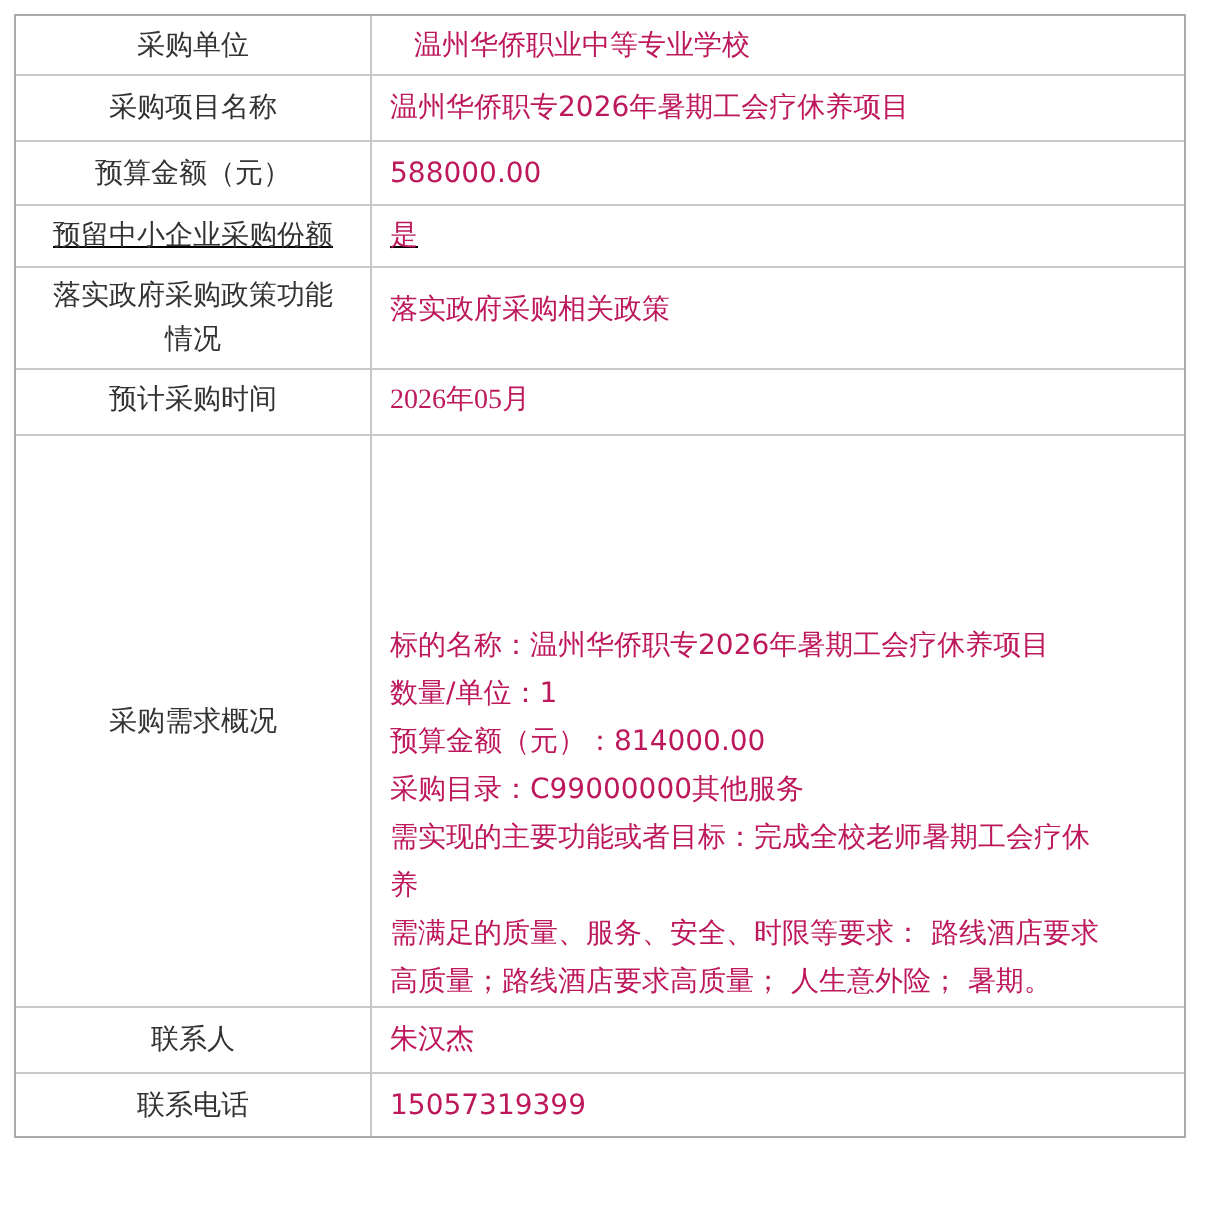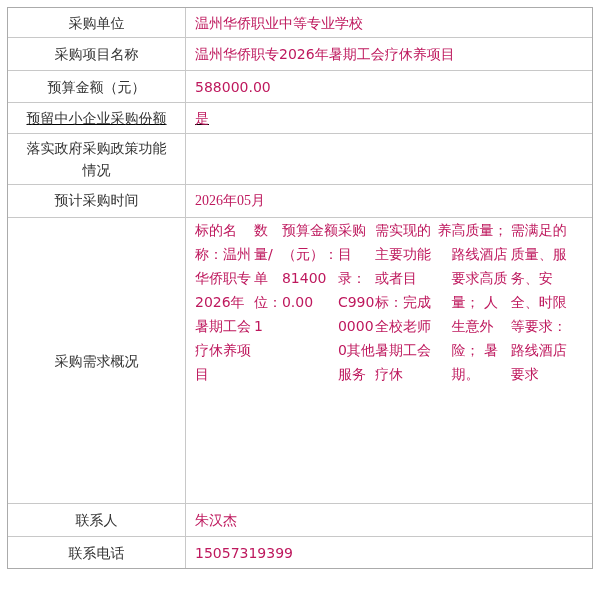--- a/index.html
+++ b/index.html
@@ -49,38 +49,38 @@
     box-sizing: border-box;
     display: flex;
     align-items: center;
     padding: 0 18px 0 9px;
     font-size: 14px;
     line-height: 22px;
     color: #be185d;
     word-break: break-all;
   }
   
-  .r1  { height: 29px; }
+  .r1  { height: 29px; gap: 12px; }
   .r2  { height: 33px; }
   .r3  { height: 32px; }
   .r4  { height: 31px; text-decoration: underline; }
   .r5  { height: 51px; }
   .r6  { height: 33px; font-family: Liberation Serif, serif; }
   .r7  { height: 286px; }
   .r8  { height: 33px; }
   .r9  { height: 32px; }
   .r10 { height: 32px; }
   
   .r5 .cell-value {
     align-items: flex-start;
     padding-top: 10px;
   }
   
   .r7 .cell-value {
-    flex-direction: row;
+    flex-direction: column;
     justify-content: flex-end;
     align-items: stretch;
     line-height: 24px;
   }
   .demand-line {
     white-space: pre-wrap;
   }
 </style>
 </head>
 <body>
@@ -102,38 +102,39 @@
     <div class="cell-value">588000.00</div>
   </div>
 
   <div class="trow r4">
     <div class="cell-label">预留中小企业采购份额</div>
     <div class="cell-value">是</div>
   </div>
 
   <div class="trow r5">
     <div class="cell-label">落实政府采购政策功能情况</div>
+    <div class="cell-value">落实政府采购相关政策</div>
   </div>
 
   <div class="trow r6">
     <div class="cell-label">预计采购时间</div>
     <div class="cell-value">2026年05月</div>
   </div>
 
   <div class="trow r7">
     <div class="cell-label">采购需求概况</div>
     <div class="cell-value">
       <div class="demand-line">标的名称：温州华侨职专2026年暑期工会疗休养项目</div>
       <div class="demand-line">数量/单位：1</div>
       <div class="demand-line">预算金额（元）：814000.00</div>
       <div class="demand-line">采购目录：C99000000其他服务</div>
       <div class="demand-line">需实现的主要功能或者目标：完成全校老师暑期工会疗休</div>
       <div class="demand-line">养</div>
+      <div class="demand-line">需满足的质量、服务、安全、时限等要求： 路线酒店要求</div>
       <div class="demand-line">高质量；路线酒店要求高质量； 人生意外险； 暑期。</div>
-      <div class="demand-line">需满足的质量、服务、安全、时限等要求： 路线酒店要求</div>
     </div>
   </div>
 
   <div class="trow r8">
     <div class="cell-label">联系人</div>
     <div class="cell-value">朱汉杰</div>
   </div>
 
   <div class="trow r9">
     <div class="cell-label">联系电话</div>

